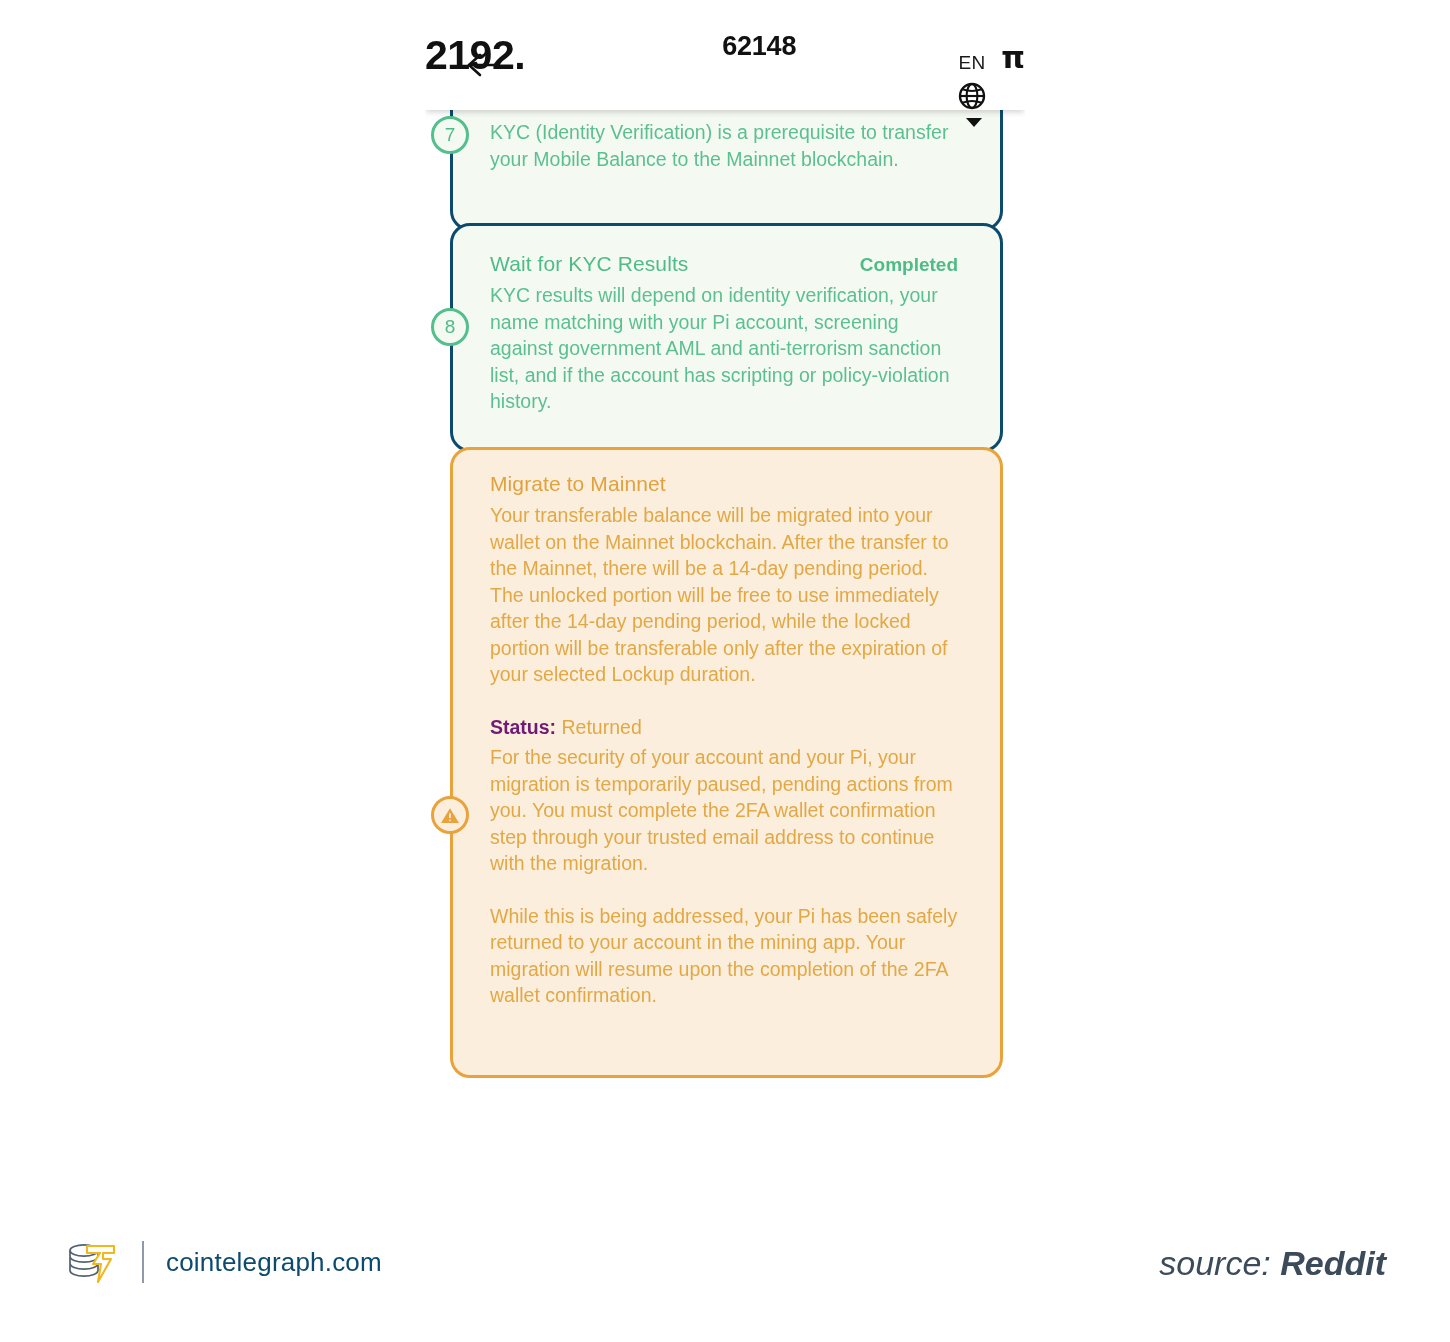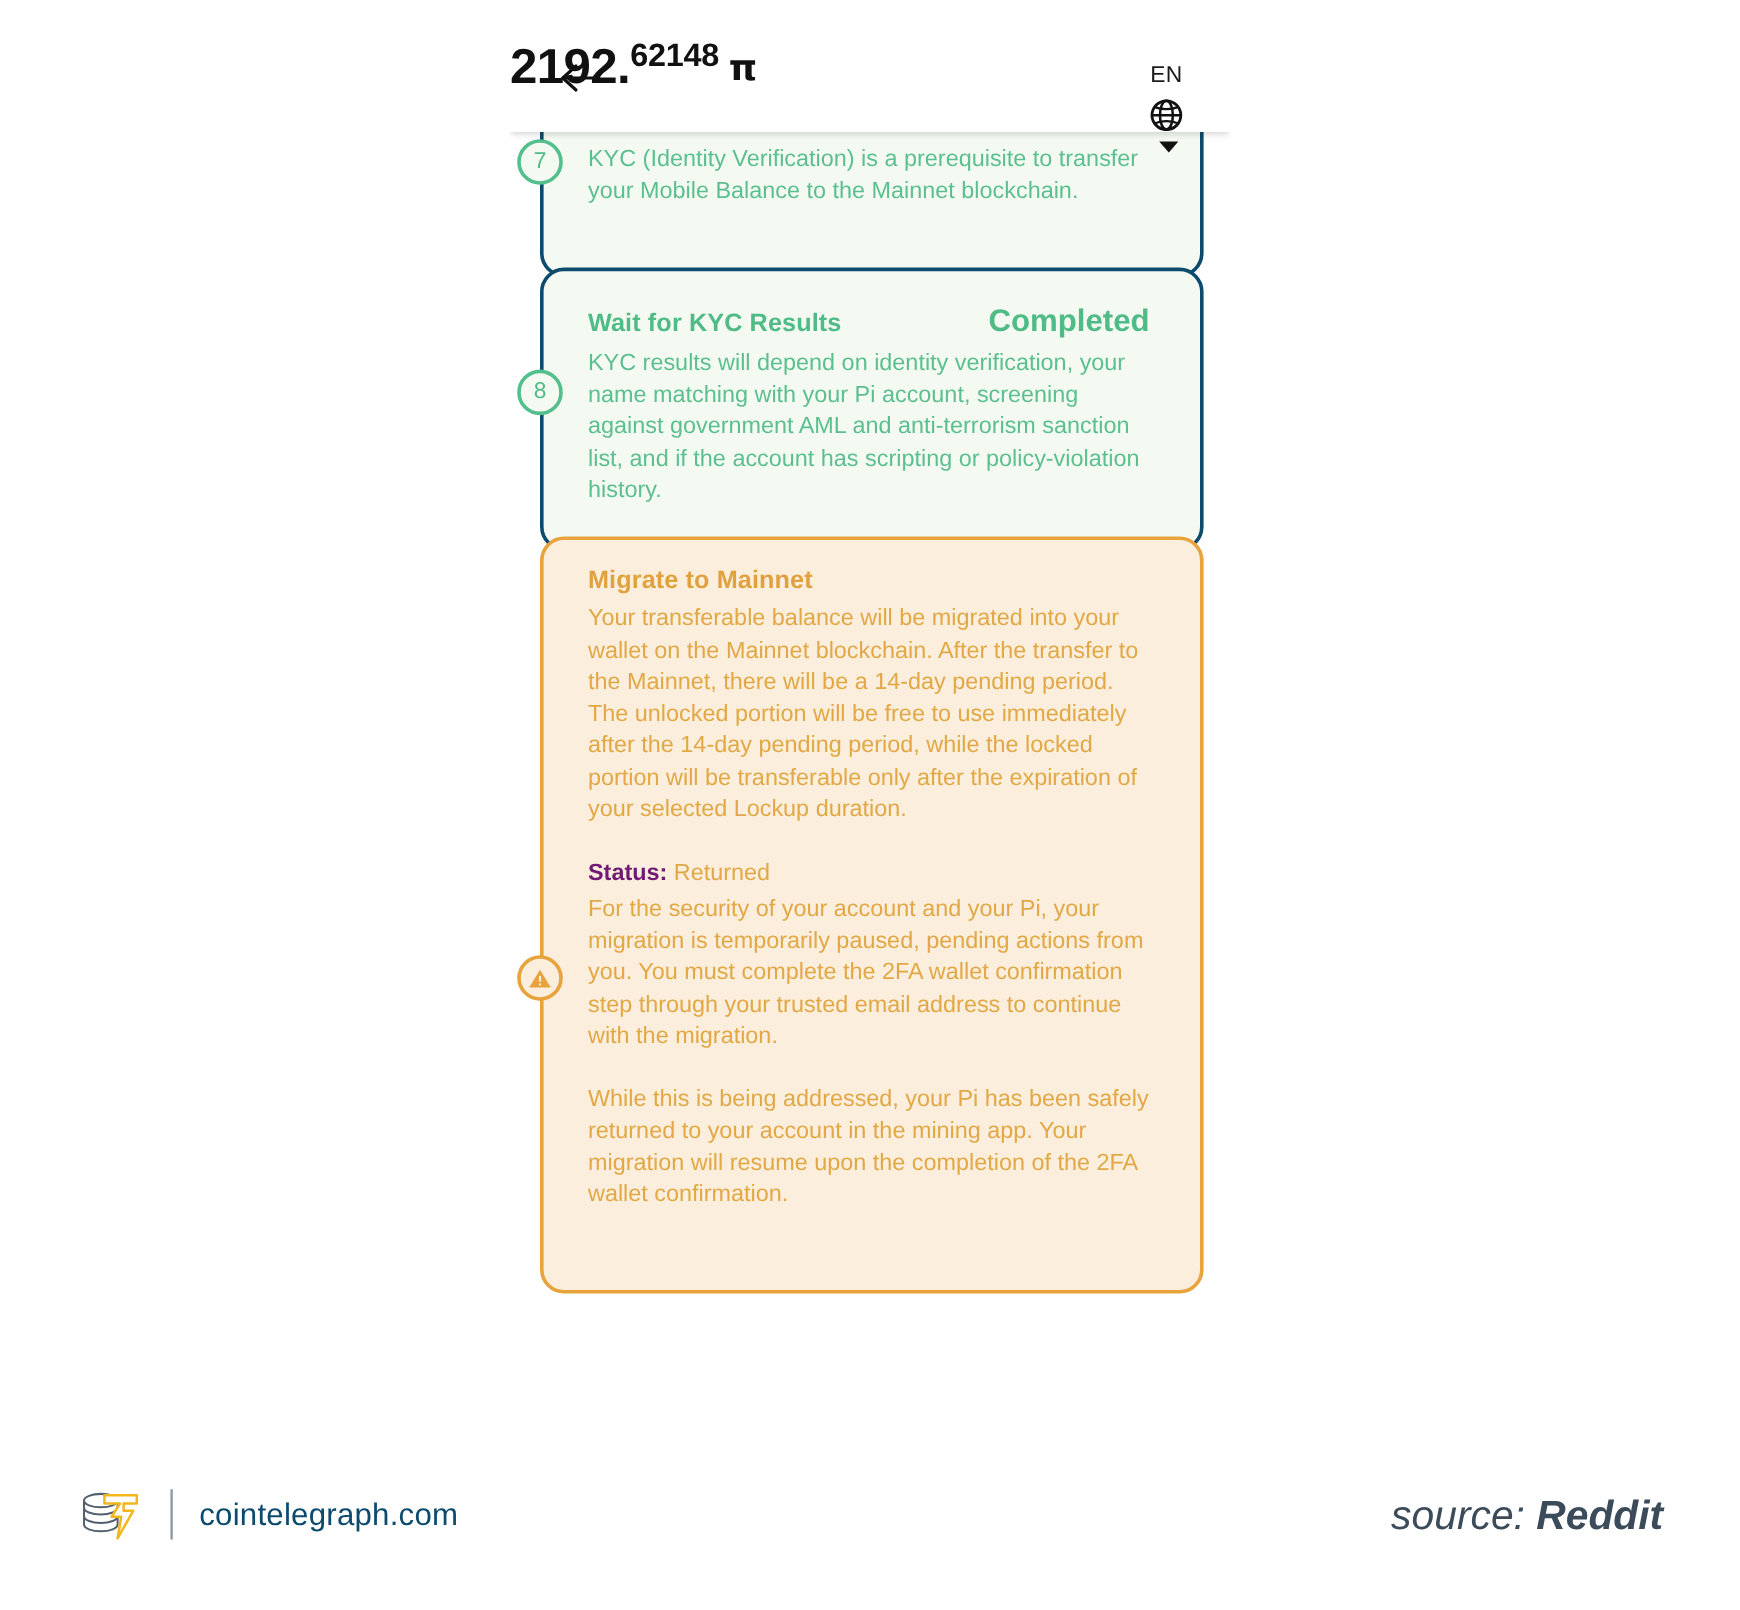--- a/index.html
+++ b/index.html
@@ -48,21 +48,21 @@
     cursor: pointer;
   }
   #balance {
     position: absolute;
     left: 0;
     top: 0;
     width: 600px;
     height: 110px;
     display: flex;
     align-items: center;
-    justify-content: flex-start;
+    justify-content: space-between;
     color: #111111;
     white-space: nowrap;
   }
   .bal-int {
     font-size: 41px;
     font-weight: 700;
     letter-spacing: -0.5px;
   }
   .bal-frac {
     font-size: 27px;
@@ -134,25 +134,25 @@
   }
 
   .card-head {
     display: flex;
     align-items: baseline;
     justify-content: space-between;
     margin-bottom: 6px;
   }
   .card-title {
     font-size: 21px;
-    font-weight: 700;
+    font-weight: 400;
     letter-spacing: 0.1px;
   }
   .card-status {
-    font-size: 26px;
+    font-size: 19px;
     font-weight: 700;
   }
   .green .card-title, .green .card-status { color: #4fbb86; }
   .orange .card-title { color: #e0a23f; }
 
   .card-body {
     font-size: 19.5px;
     line-height: 26.5px;
   }
   .green .card-body { color: #5cbf90; }

